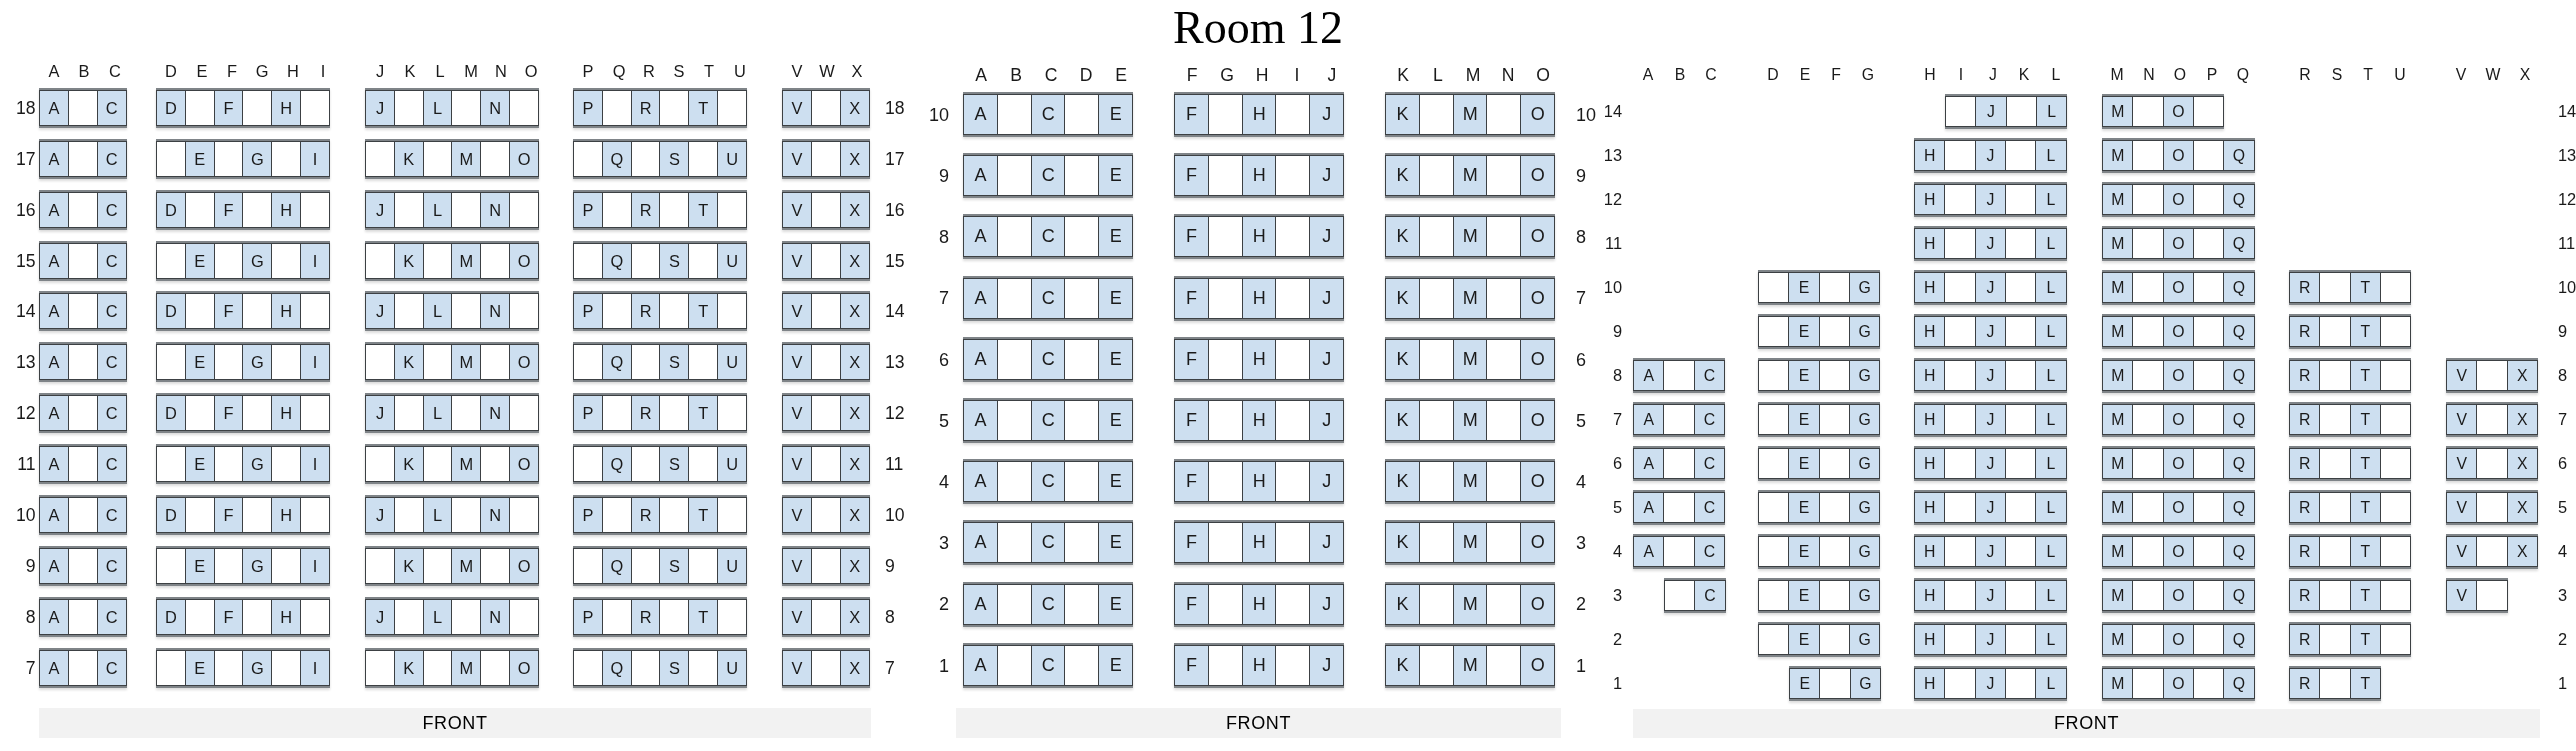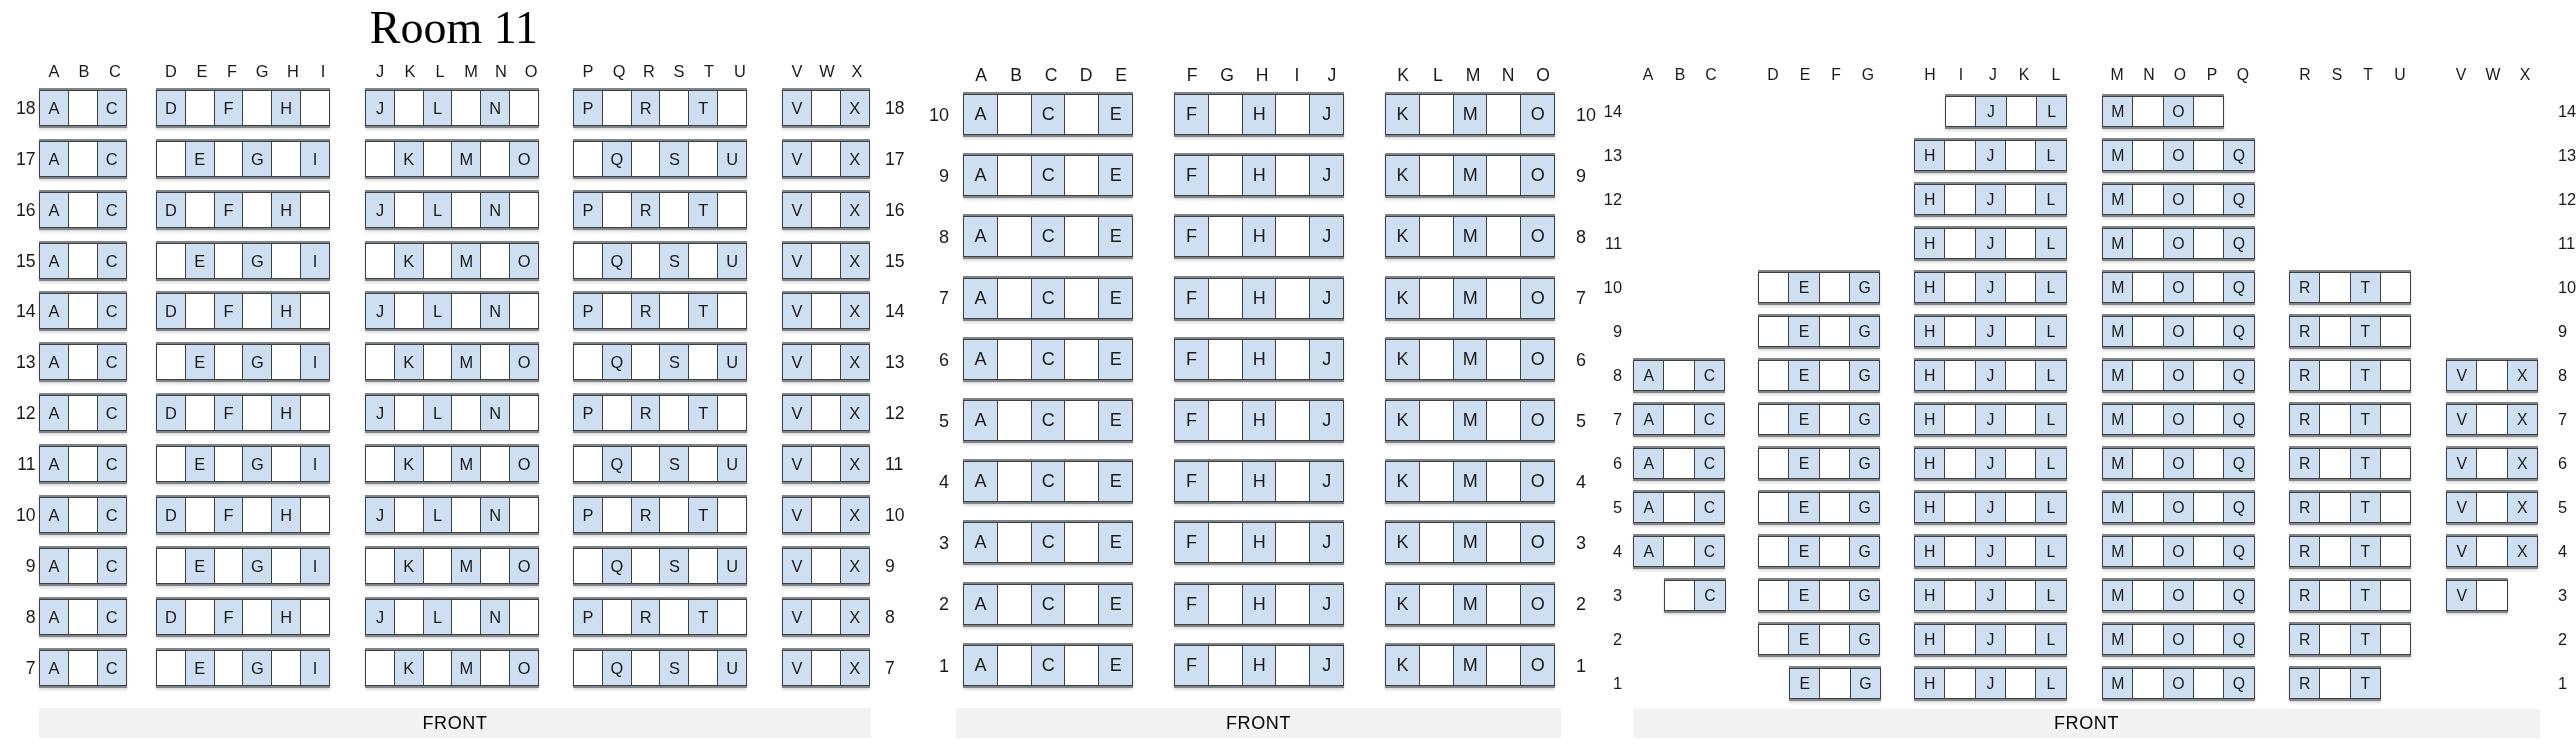--- a/index.html
+++ b/index.html
@@ -76,21 +76,20 @@
     font-size: 18px;
     letter-spacing: 0.6px;
     color: #000;
   }
 </style>
 </head>
 <body>
 
 <div id="chart-root">
     <div class="room">
-      <div class="room-title" style="left: 454px;">Room 11</div>
       <div class="col-letter" style="left: 54px; top: 71px; font-size: 16.4px;">A</div>
       <div class="col-letter" style="left: 84px; top: 71px; font-size: 16.4px;">B</div>
       <div class="col-letter" style="left: 115px; top: 71px; font-size: 16.4px;">C</div>
       <div class="col-letter" style="left: 171px; top: 71px; font-size: 16.4px;">D</div>
       <div class="col-letter" style="left: 202px; top: 71px; font-size: 16.4px;">E</div>
       <div class="col-letter" style="left: 232px; top: 71px; font-size: 16.4px;">F</div>
       <div class="col-letter" style="left: 262px; top: 71px; font-size: 16.4px;">G</div>
       <div class="col-letter" style="left: 293px; top: 71px; font-size: 16.4px;">H</div>
       <div class="col-letter" style="left: 323px; top: 71px; font-size: 16.4px;">I</div>
       <div class="col-letter" style="left: 380px; top: 71px; font-size: 16.4px;">J</div>
@@ -538,20 +537,21 @@
       <div class="block" style="left: 782px; top: 648px; height: 40px;">
         <div class="seat filled" style="width: 30px; font-size: 16.4px;">V</div>
         <div class="seat" style="width: 30px; font-size: 16.4px;"></div>
         <div class="seat filled" style="width: 30px; font-size: 16.4px;">X</div>
       </div>
       <div class="front-bar" style="left: 39px; top: 708px; width: 832px; height: 30px;">
         <span class="front-label">FRONT</span>
       </div>
     </div>
     <div class="room">
+      <div class="room-title" style="left: 1258px;">Room 12</div>
       <div class="col-letter" style="left: 981px; top: 75px; font-size: 17.6px;">A</div>
       <div class="col-letter" style="left: 1016px; top: 75px; font-size: 17.6px;">B</div>
       <div class="col-letter" style="left: 1051px; top: 75px; font-size: 17.6px;">C</div>
       <div class="col-letter" style="left: 1086px; top: 75px; font-size: 17.6px;">D</div>
       <div class="col-letter" style="left: 1121px; top: 75px; font-size: 17.6px;">E</div>
       <div class="col-letter" style="left: 1192px; top: 75px; font-size: 17.6px;">F</div>
       <div class="col-letter" style="left: 1227px; top: 75px; font-size: 17.6px;">G</div>
       <div class="col-letter" style="left: 1262px; top: 75px; font-size: 17.6px;">H</div>
       <div class="col-letter" style="left: 1297px; top: 75px; font-size: 17.6px;">I</div>
       <div class="col-letter" style="left: 1332px; top: 75px; font-size: 17.6px;">J</div>

